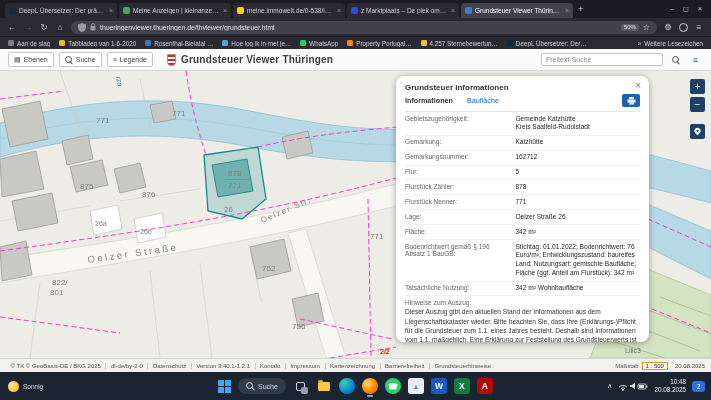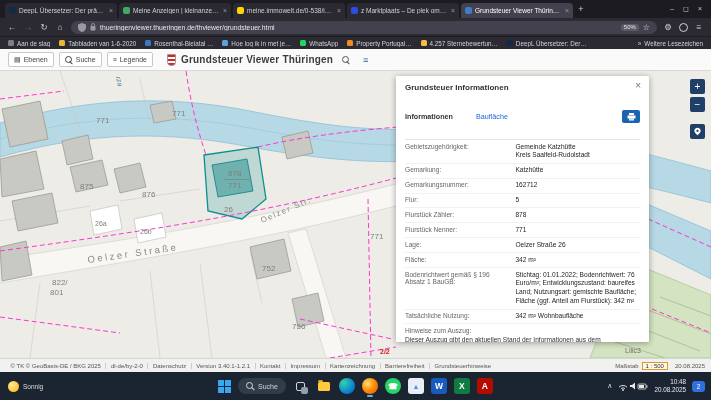--- a/index.html
+++ b/index.html
@@ -40,24 +40,24 @@
   .mag::after{content:'';position:absolute;width:3.5px;height:1.2px;background:currentColor;transform:rotate(45deg);left:4.6px;top:6px}
 
   
   .mapwrap{position:relative;width:711px;height:287px;background:#edece7;overflow:hidden}
   svg{display:block;font-family:inherit}
   .mapctl{position:absolute;top:8px;right:6px;display:flex;flex-direction:column;gap:3px}
   .mbtn{width:15px;height:15px;background:#1f3f66;color:#fff;border-radius:2px;display:flex;align-items:center;justify-content:center;font-size:10px;line-height:1}
   .mbtn.loc{margin-top:9px}
 
   
-  .panel{position:absolute;left:396px;top:5px;width:253px;height:266px;background:#fff;border-radius:1px;box-shadow:0 1px 6px rgba(0,0,0,.35);padding:7px 9px;overflow:hidden}
+  .panel{position:absolute;left:396px;top:5px;width:253px;height:266px;background:#fff;border-radius:8px;box-shadow:0 1px 6px rgba(0,0,0,.35);padding:7px 9px;overflow:hidden}
   .ptitle{font-size:8px;font-weight:bold;color:#333}
   .pclose{position:absolute;top:4px;right:8px;font-size:10px;color:#777}
-  .ptabs{display:flex;align-items:center;gap:23px;margin-top:18px;border-bottom:1px solid #e4e4e4;padding-bottom:16px}
+  .ptabs{display:flex;align-items:center;gap:14px;margin-top:2px;border-bottom:1px solid #e4e4e4;padding-bottom:4px}
   .ptab{font-size:7.2px}
   .ptab.active{color:#333;font-weight:bold}
   .ptab.blue{color:#1967d2}
   .pprint{margin-left:auto;width:18px;height:13px;background:#1a63b0;border-radius:2px;display:flex;align-items:center;justify-content:center}
   .prow{display:grid;grid-template-columns:47% 53%;border-bottom:1px solid #f1f1f1;padding:2.5px 0}
   .plab{font-size:6.6px;color:#666;padding-right:5px}
   .pval{font-size:6.6px;color:#1e1e1e;white-space:pre-line;line-height:1.35}
   .phintlab{font-size:6.6px;color:#666;padding:3px 0 1px}
   .phint{font-size:6.6px;color:#333;line-height:1.4}
 
@@ -195,20 +195,21 @@
     <div class="hbtn">
         <span class="mag"></span>
         <span>Suche</span>
       </div>
     <div class="hbtn">
         <span>≡</span>
         <span>Legende</span>
       </div>
     <div class="flag"></div>
     <div class="apptitle">Grundsteuer Viewer Thüringen</div>
+    <input class="hsearch" placeholder="Freitext-Suche" style="">
     <div class="hicon">
         <span class="mag" style="color:#555"></span>
       </div>
     <div class="hicon">≡</div>
   </div>
 
   <div class="mapwrap">
     <svg viewBox="0 0 711 287" width="711" height="287">
       <rect x="0" y="0" width="711" height="287" fill="#edece7"></rect>
 

